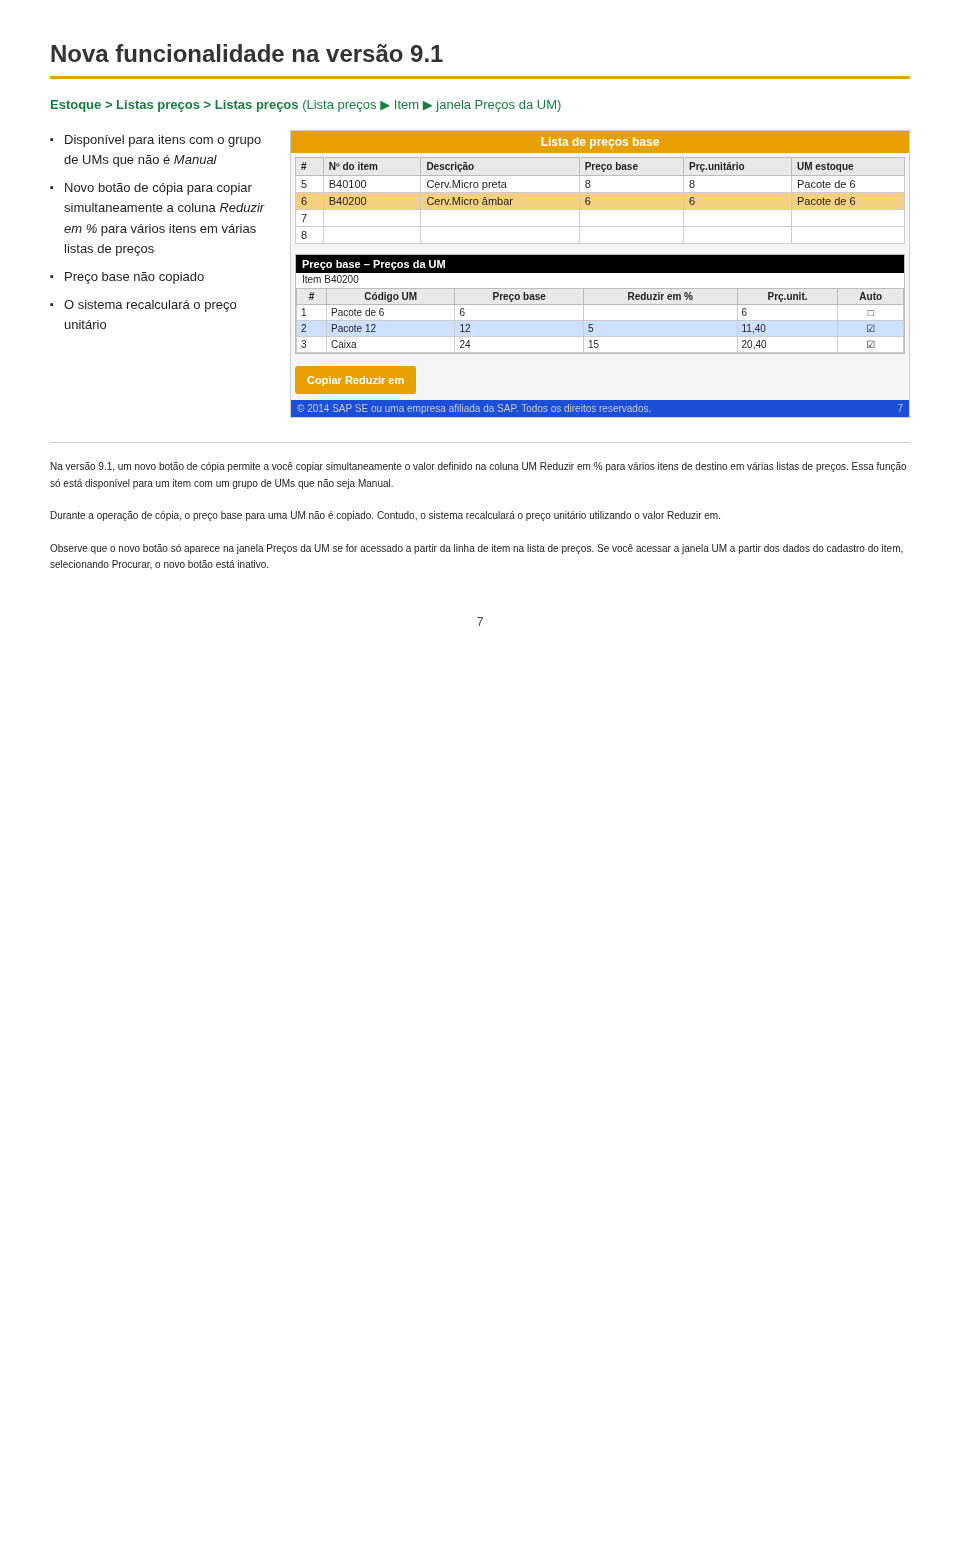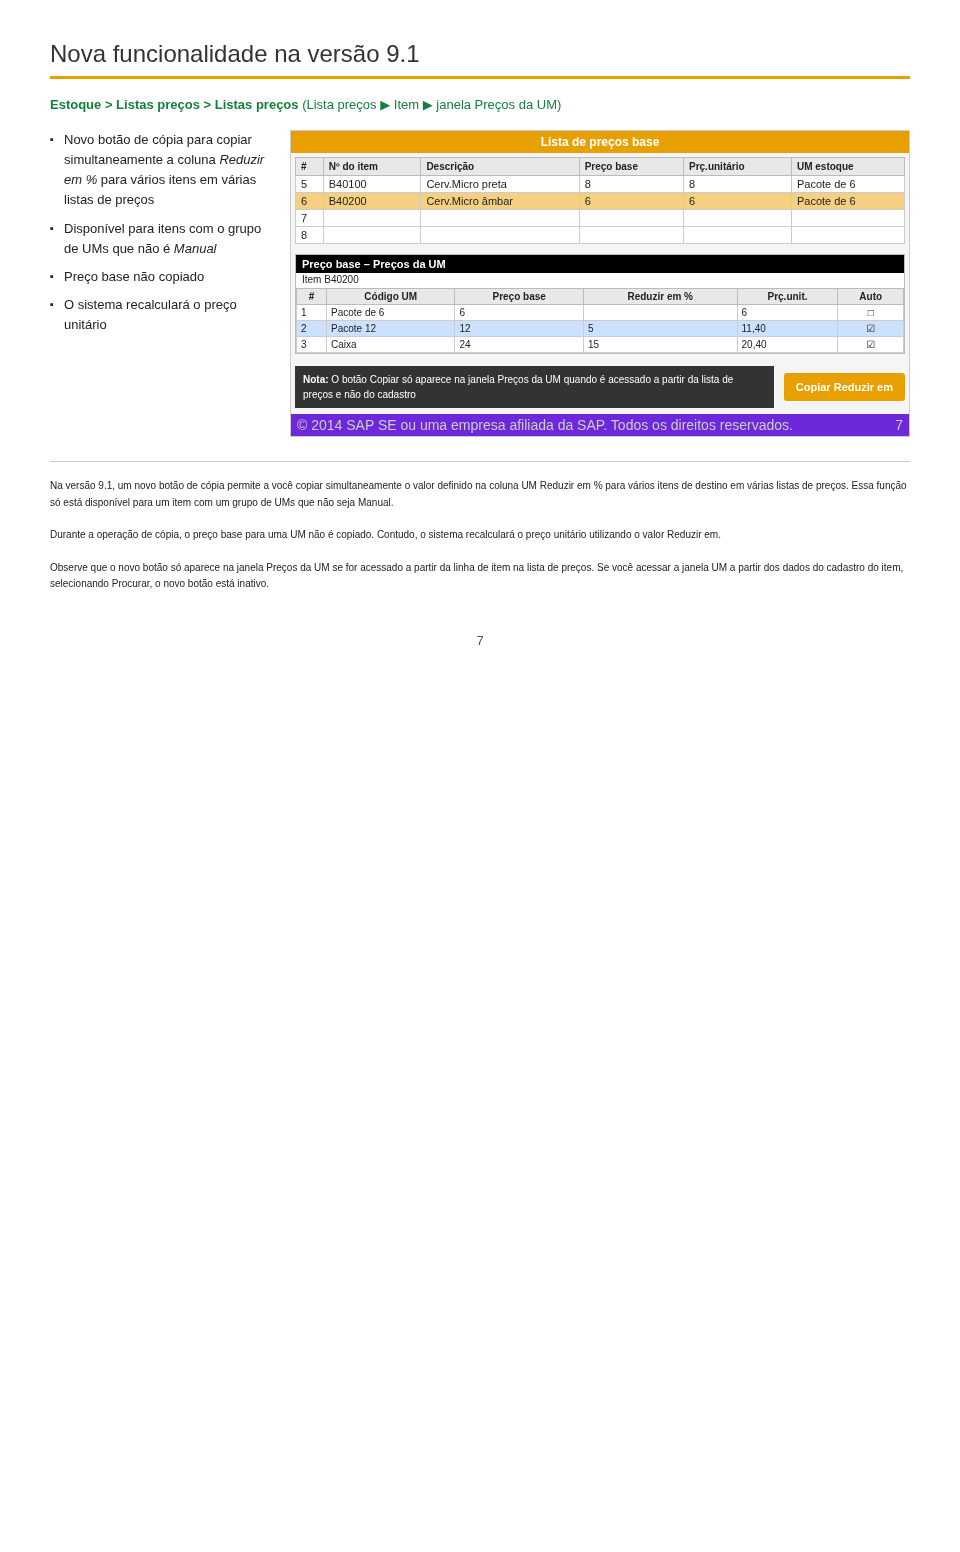--- a/index.html
+++ b/index.html
@@ -7,21 +7,21 @@
       font-family: Arial, sans-serif;
       background: #ffffff;
       color: #222;
       width: 960px;
       min-height: 1552px;
       padding: 40px 50px 60px 50px;
     }
 
     .page-title {
       font-size: 24px;
-      font-weight: normal;
+      font-weight: bold;
       color: #333;
       margin-bottom: 18px;
       border-bottom: 3px solid #e8a000;
       padding-bottom: 8px;
     }
 
     .breadcrumb-line {
       font-size: 13px;
       margin-bottom: 18px;
       color: #15803d;
@@ -170,23 +170,23 @@
       font-size: 11px;
       font-weight: bold;
       padding: 8px 12px;
       border: none;
       border-radius: 3px;
       white-space: nowrap;
       align-self: center;
     }
 
     .ss-footer {
-      background: #6d28d9;
+      background: #1d4ed8;
       color: #ccc;
-      font-size: 14px;
+      font-size: 10px;
       padding: 3px 6px;
       display: flex;
       justify-content: space-between;
     }
 
     .body-text {
       font-size: 10px;
       line-height: 1.65;
       color: #222;
       margin-bottom: 16px;
@@ -211,22 +211,22 @@
 <h1 class="page-title">Nova funcionalidade na versão 9.1</h1>
 
 <div class="breadcrumb-line">
   <span class="bold-part">Estoque &gt; Listas preços &gt; Listas preços</span><span> (Lista preços  ▶ Item  ▶ janela Preços da UM)</span>
 </div>
 
 <div class="main-content-area">
 
   <div class="left-bullets">
     <ul>
+      <li>Disponível para itens com o grupo de UMs que não é <em>Manual</em></li>
       <li>Novo botão de cópia para copiar simultaneamente a coluna <em>Reduzir em %</em> para vários itens em várias listas de preços</li>
-      <li>Disponível para itens com o grupo de UMs que não é <em>Manual</em></li>
       <li>Preço base não copiado</li>
       <li>O sistema recalculará o preço unitário</li>
     </ul>
   </div>
 
   <div class="right-screenshot">
 
     <div class="ss-header">Lista de preços base</div>
 
     <div class="ss-table-outer">
@@ -315,23 +315,20 @@
             <td>24</td>
             <td>15</td>
             <td>20,40</td>
             <td class="checkbox-cell">☑</td>
           </tr>
         </tbody>
       </table>
     </div>
 
     <div class="ss-bottom-row">
-      <div class="ss-nota">
-        <span class="nota-label">Nota:</span><span> O botão Copiar só aparece na janela Preços da UM quando é acessado a partir da lista de preços e não do cadastro</span>
-      </div>
       <button class="ss-copy-btn">Copiar Reduzir em</button>
     </div>
 
     <div class="ss-footer">
       <span>© 2014 SAP SE ou uma empresa afiliada da SAP. Todos os direitos reservados.</span>
       <span>7</span>
     </div>
 
   </div>
 </div>

